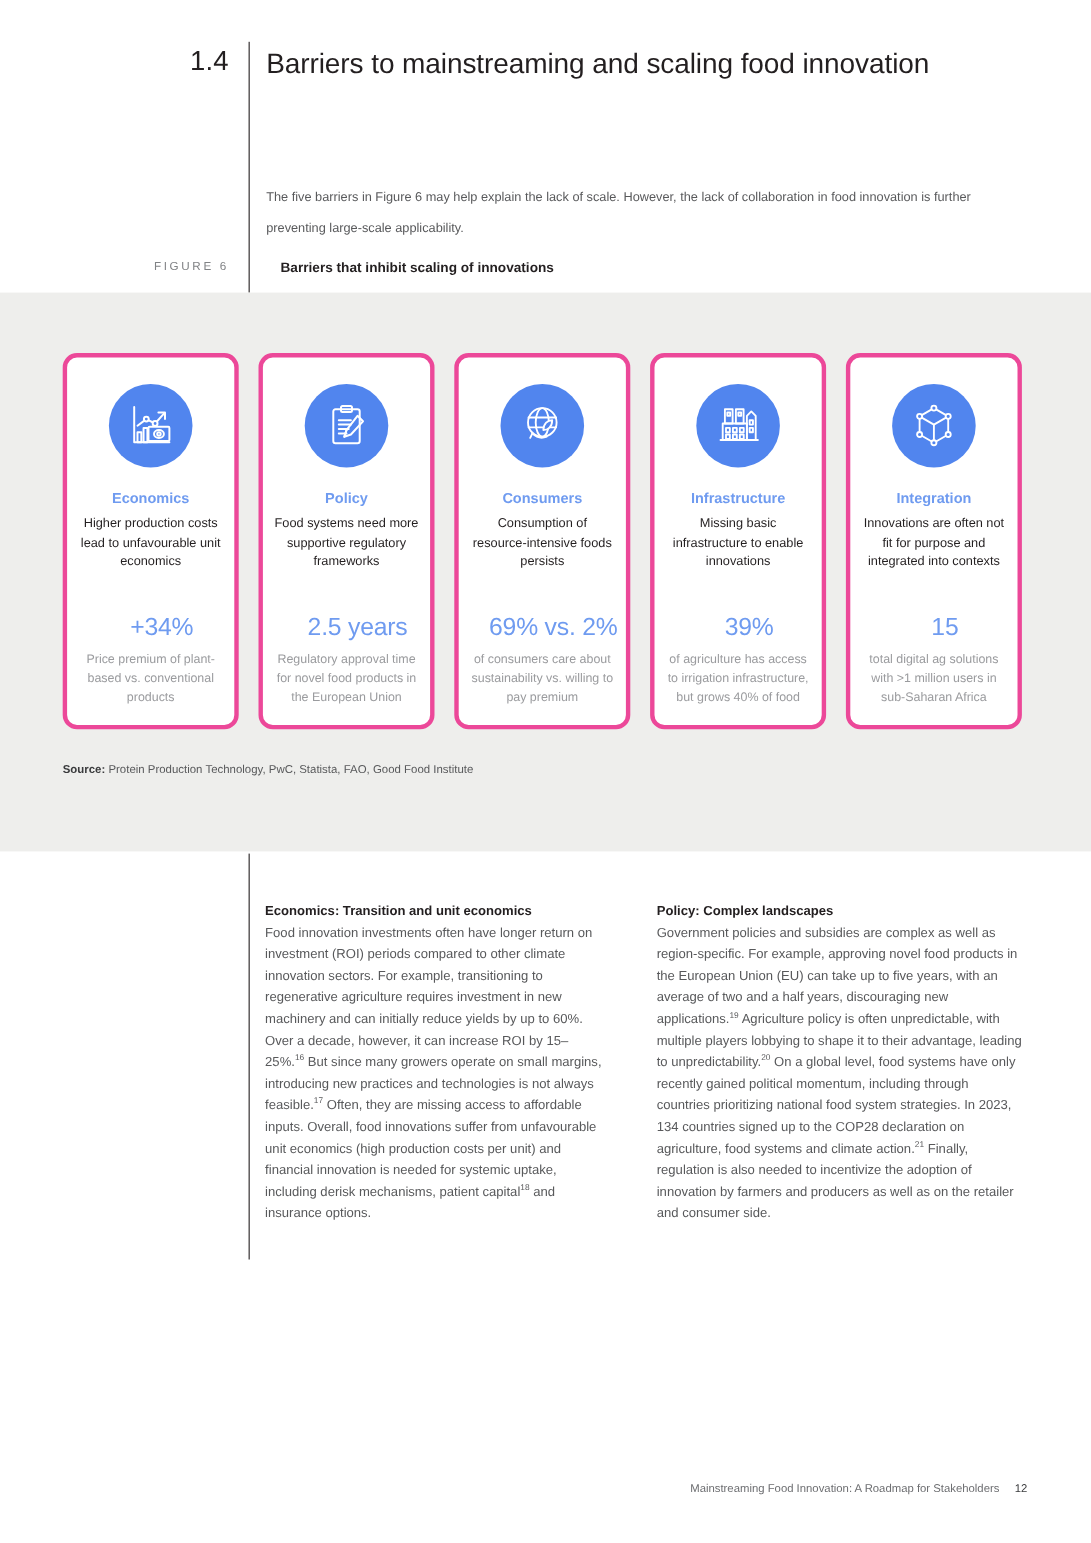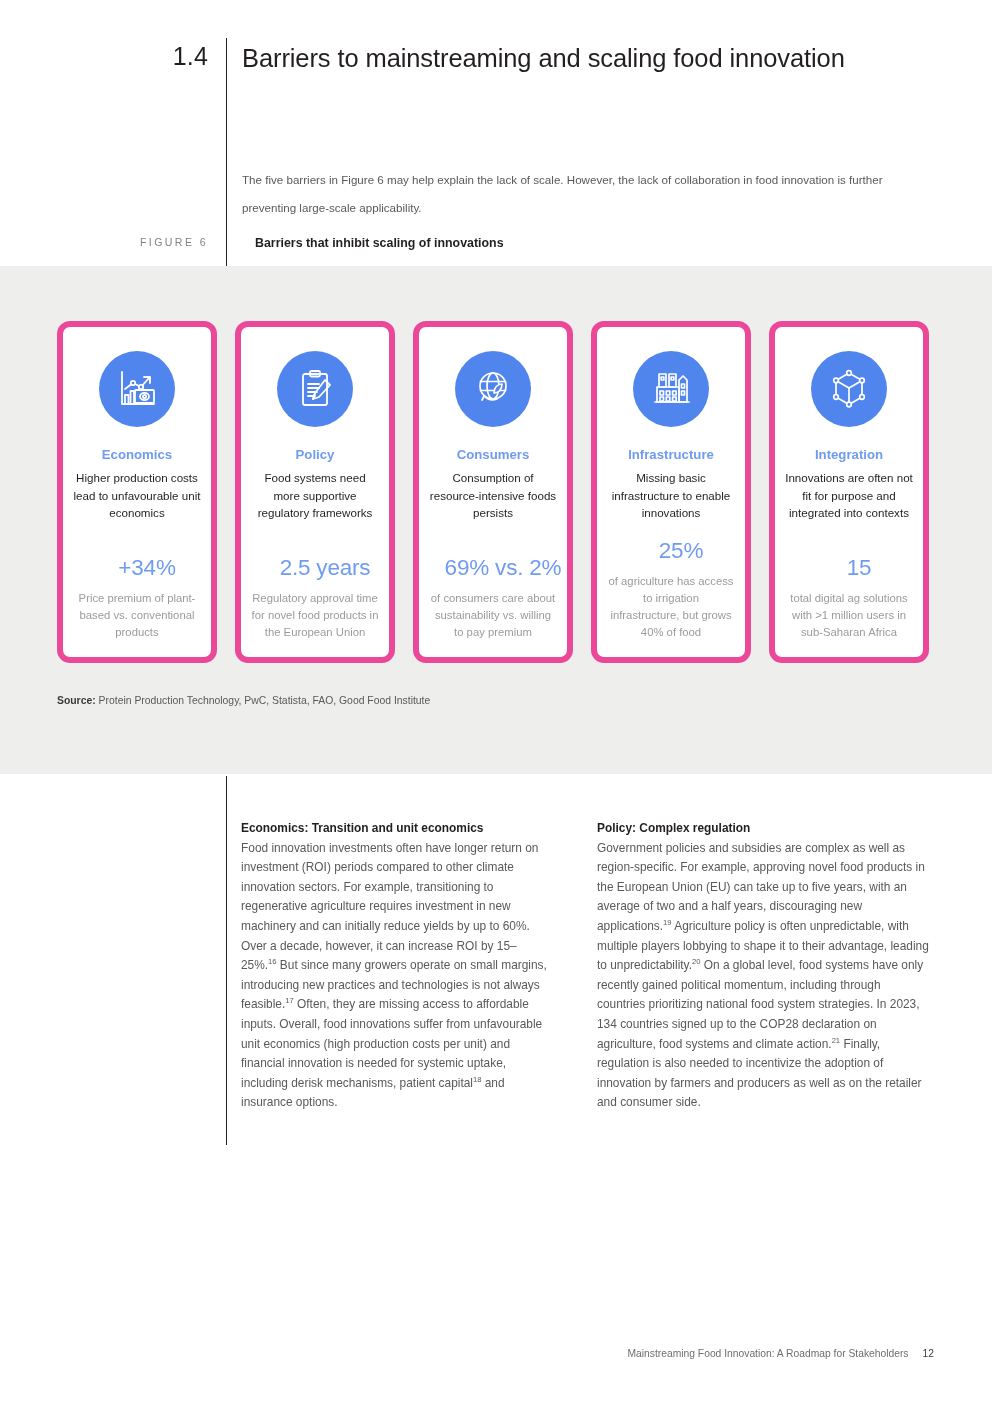--- a/index.html
+++ b/index.html
@@ -105,21 +105,21 @@
     left: 57px;
     top: 321px;
     width: 878px;
     display: flex;
     gap: 18px;
   }
   .card {
     width: 160px;
     min-height: 342px;
     background: #ffffff;
-    border: 6px solid #ec4899;
+    border: 4px solid #ec4899;
     border-radius: 13px;
     box-sizing: border-box;
     padding: 24px 10px 16px 10px;
     display: flex;
     flex-direction: column;
     align-items: center;
   }
   .icon-circle {
     width: 76px;
     height: 76px;
@@ -298,21 +298,21 @@
           <rect x="24.6" y="25" width="3.5" height="4"></rect>
           <rect x="12" y="31" width="3.5" height="4"></rect>
           <rect x="18.3" y="31" width="3.5" height="4"></rect>
           <rect x="24.6" y="31" width="3.5" height="4"></rect>
           <path d="M7 36 H41"></path>
         </svg>
       </div>
       <div class="card-title">Infrastructure</div>
       <div class="card-desc">Missing basic infrastructure to enable innovations</div>
       <div class="card-spacer"></div>
-      <div class="card-stat">25%</div>
+      <div class="card-stat">39%</div>
       <div class="card-note">of agriculture has access to irrigation infrastructure, but grows 40% of food</div>
     </div>
 
     <div class="card">
       <div class="icon-circle">
         <svg width="46" height="46" viewBox="0 0 46 46" fill="none" stroke="#ffffff" stroke-width="1.7" stroke-linecap="round" stroke-linejoin="round">
           <path d="M23 5 L38 13.5 V30.5 L23 39 L8 30.5 V13.5 Z" opacity="0.0"></path>
           <path d="M23 7 L36 14.5 L23 22 L10 14.5 Z"></path>
           <path d="M10 14.5 V31 L23 38.5 V22"></path>
           <path d="M36 14.5 V31 L23 38.5"></path>
@@ -334,21 +334,21 @@
   </div>
 
   <div class="source"><b>Source:</b><span> Protein Production Technology, PwC, Statista, FAO, Good Food Institute</span></div>
 
   <div class="col col-left">
     <h4>Economics: Transition and unit economics</h4>
     <p><span>Food innovation investments often have longer return on investment (ROI) periods compared to other climate innovation sectors. For example, transitioning to regenerative agriculture requires investment in new machinery and can initially reduce yields by up to 60%. Over a decade, however, it can increase ROI by 15–25%.</span><sup>16</sup><span> But since many growers operate on small margins, introducing new practices and technologies is not always feasible.</span><sup>17</sup><span> Often, they are missing access to affordable inputs. Overall, food innovations suffer from unfavourable unit economics (high production costs per unit) and financial innovation is needed for systemic uptake, including derisk mechanisms, patient capital</span><sup>18</sup><span> and insurance options.</span></p>
   </div>
 
   <div class="col col-right">
-    <h4>Policy: Complex regulation</h4>
+    <h4>Policy: Complex landscapes</h4>
     <p><span>Government policies and subsidies are complex as well as region-specific. For example, approving novel food products in the European Union (EU) can take up to five years, with an average of two and a half years, discouraging new applications.</span><sup>19</sup><span> Agriculture policy is often unpredictable, with multiple players lobbying to shape it to their advantage, leading to unpredictability.</span><sup>20</sup><span> On a global level, food systems have only recently gained political momentum, including through countries prioritizing national food system strategies. In 2023, 134 countries signed up to the COP28 declaration on agriculture, food systems and climate action.</span><sup>21</sup><span> Finally, regulation is also needed to incentivize the adoption of innovation by farmers and producers as well as on the retailer and consumer side.</span></p>
   </div>
 
   <div class="footer">
     <span>Mainstreaming Food Innovation: A Roadmap for Stakeholders</span><span class="fnum">12</span>
   </div>
 
 </div>
 
 </body></html>

